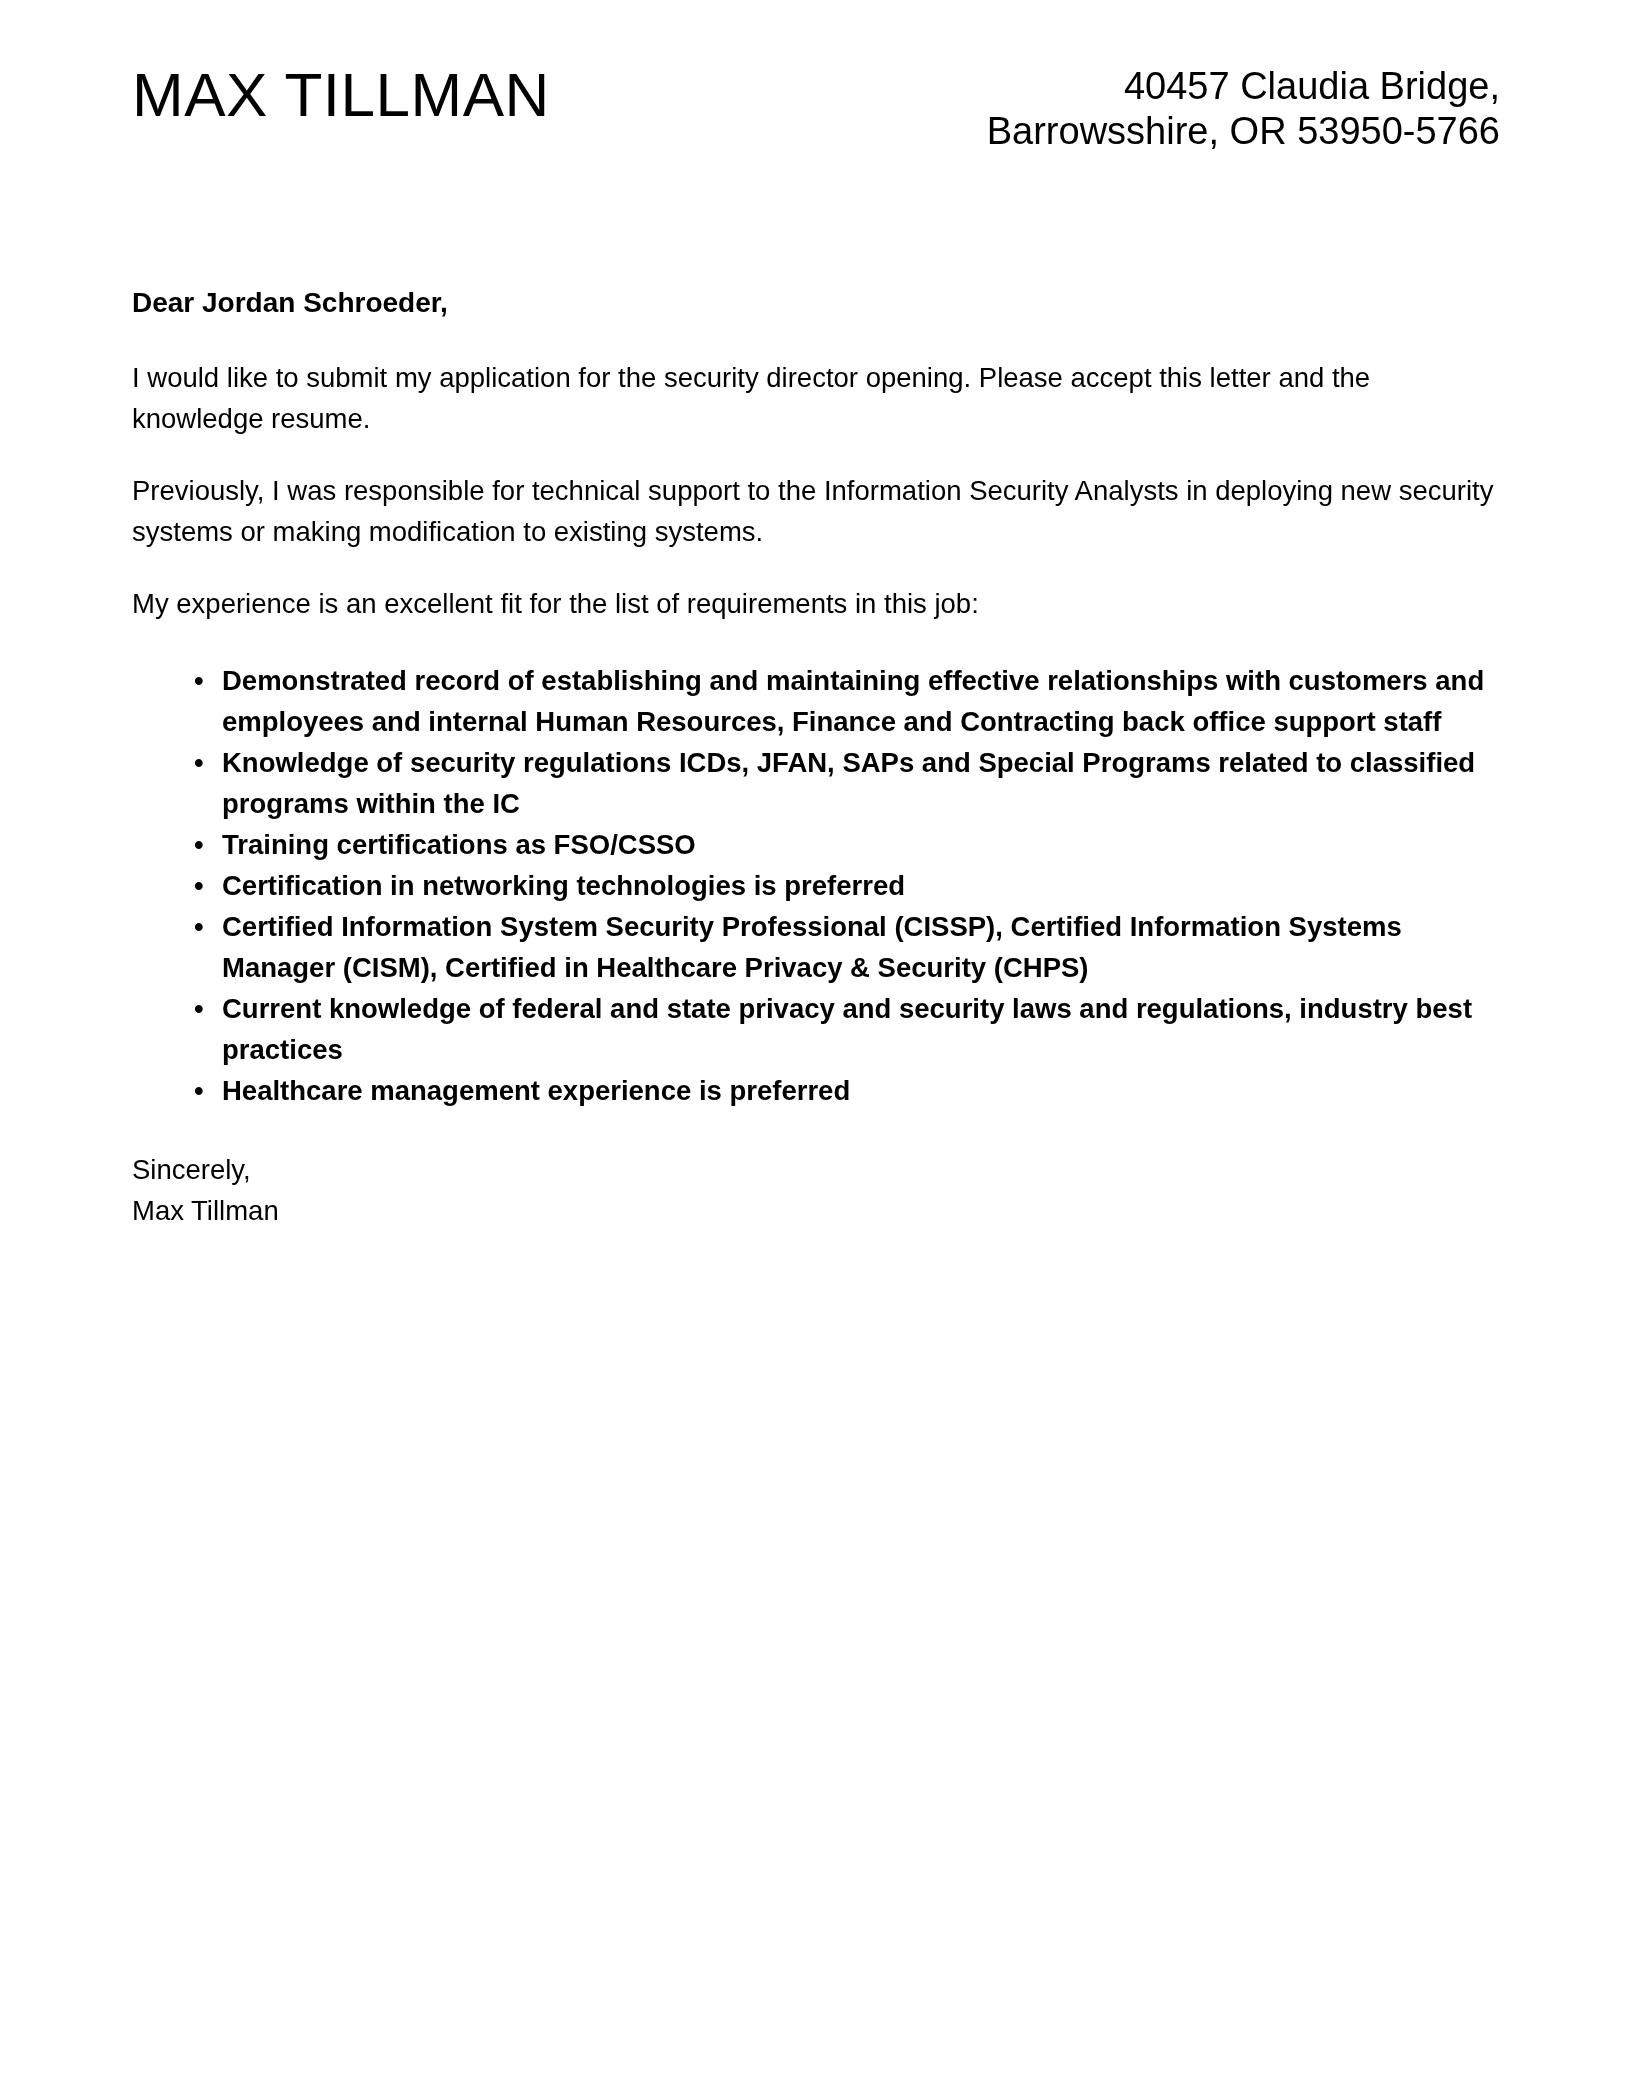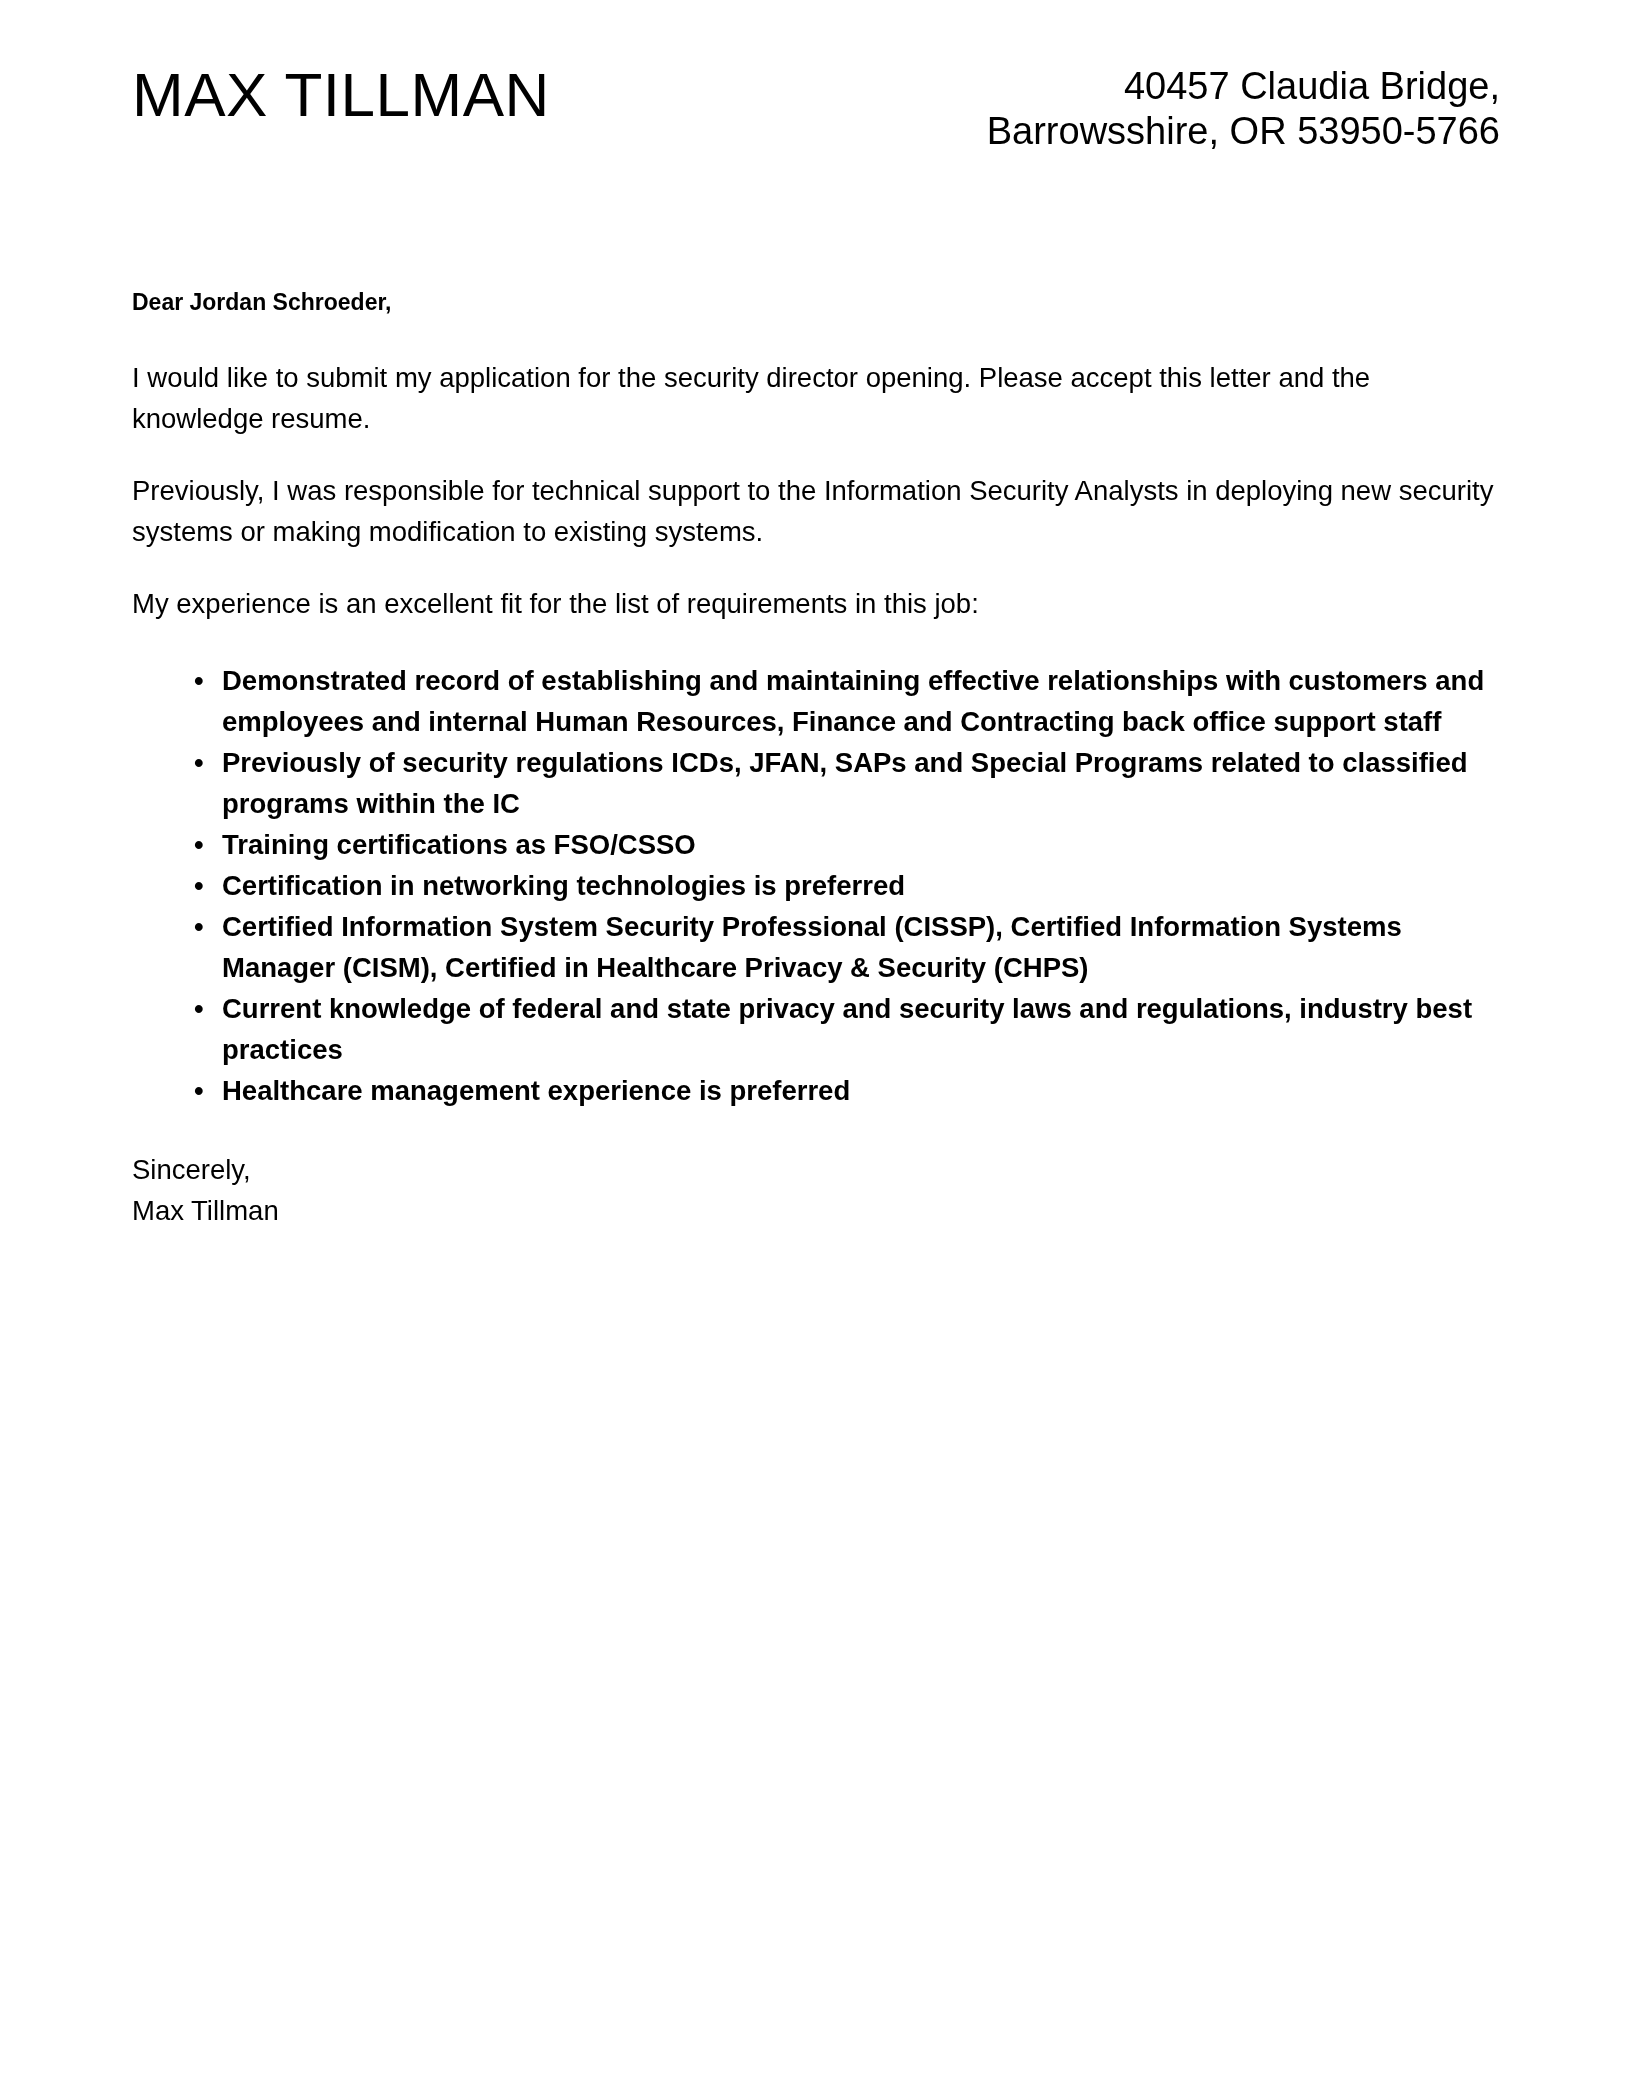--- a/index.html
+++ b/index.html
@@ -59,21 +59,21 @@
   .address div { display: block; }
 
   
   .body-wrap {
     margin-top: 128px;
     font-size: 27.5px;
     line-height: 41px;
   }
   .salutation {
     font-weight: 700;
-    font-size: 23px;
+    font-size: 28px;
     line-height: 41px;
     margin: 0 0 34px 0;
   }
   p.para {
     margin: 0 0 31px 0;
     font-weight: 400;
     max-width: 1370px;
   }
   p.para.lead {
     margin-bottom: 36px;
@@ -128,21 +128,21 @@
       <p class="salutation">Dear Jordan Schroeder,</p>
 
       <p class="para">I would like to submit my application for the security director opening. Please accept this letter and the knowledge resume.</p>
 
       <p class="para">Previously, I was responsible for technical support to the Information Security Analysts in deploying new security systems or making modification to existing systems.</p>
 
       <p class="para lead">My experience is an excellent fit for the list of requirements in this job:</p>
 
       <ul class="reqs">
         <li>Demonstrated record of establishing and maintaining effective relationships with customers and employees and internal Human Resources, Finance and Contracting back office support staff</li>
-        <li>Previously of security regulations ICDs, JFAN, SAPs and Special Programs related to classified programs within the IC</li>
+        <li>Knowledge of security regulations ICDs, JFAN, SAPs and Special Programs related to classified programs within the IC</li>
         <li>Training certifications as FSO/CSSO</li>
         <li>Certification in networking technologies is preferred</li>
         <li>Certified Information System Security Professional (CISSP), Certified Information Systems Manager (CISM), Certified in Healthcare Privacy &amp; Security (CHPS)</li>
         <li>Current knowledge of federal and state privacy and security laws and regulations, industry best practices</li>
         <li>Healthcare management experience is preferred</li>
       </ul>
 
 
       <div class="signature">
         <div>Sincerely,</div>

